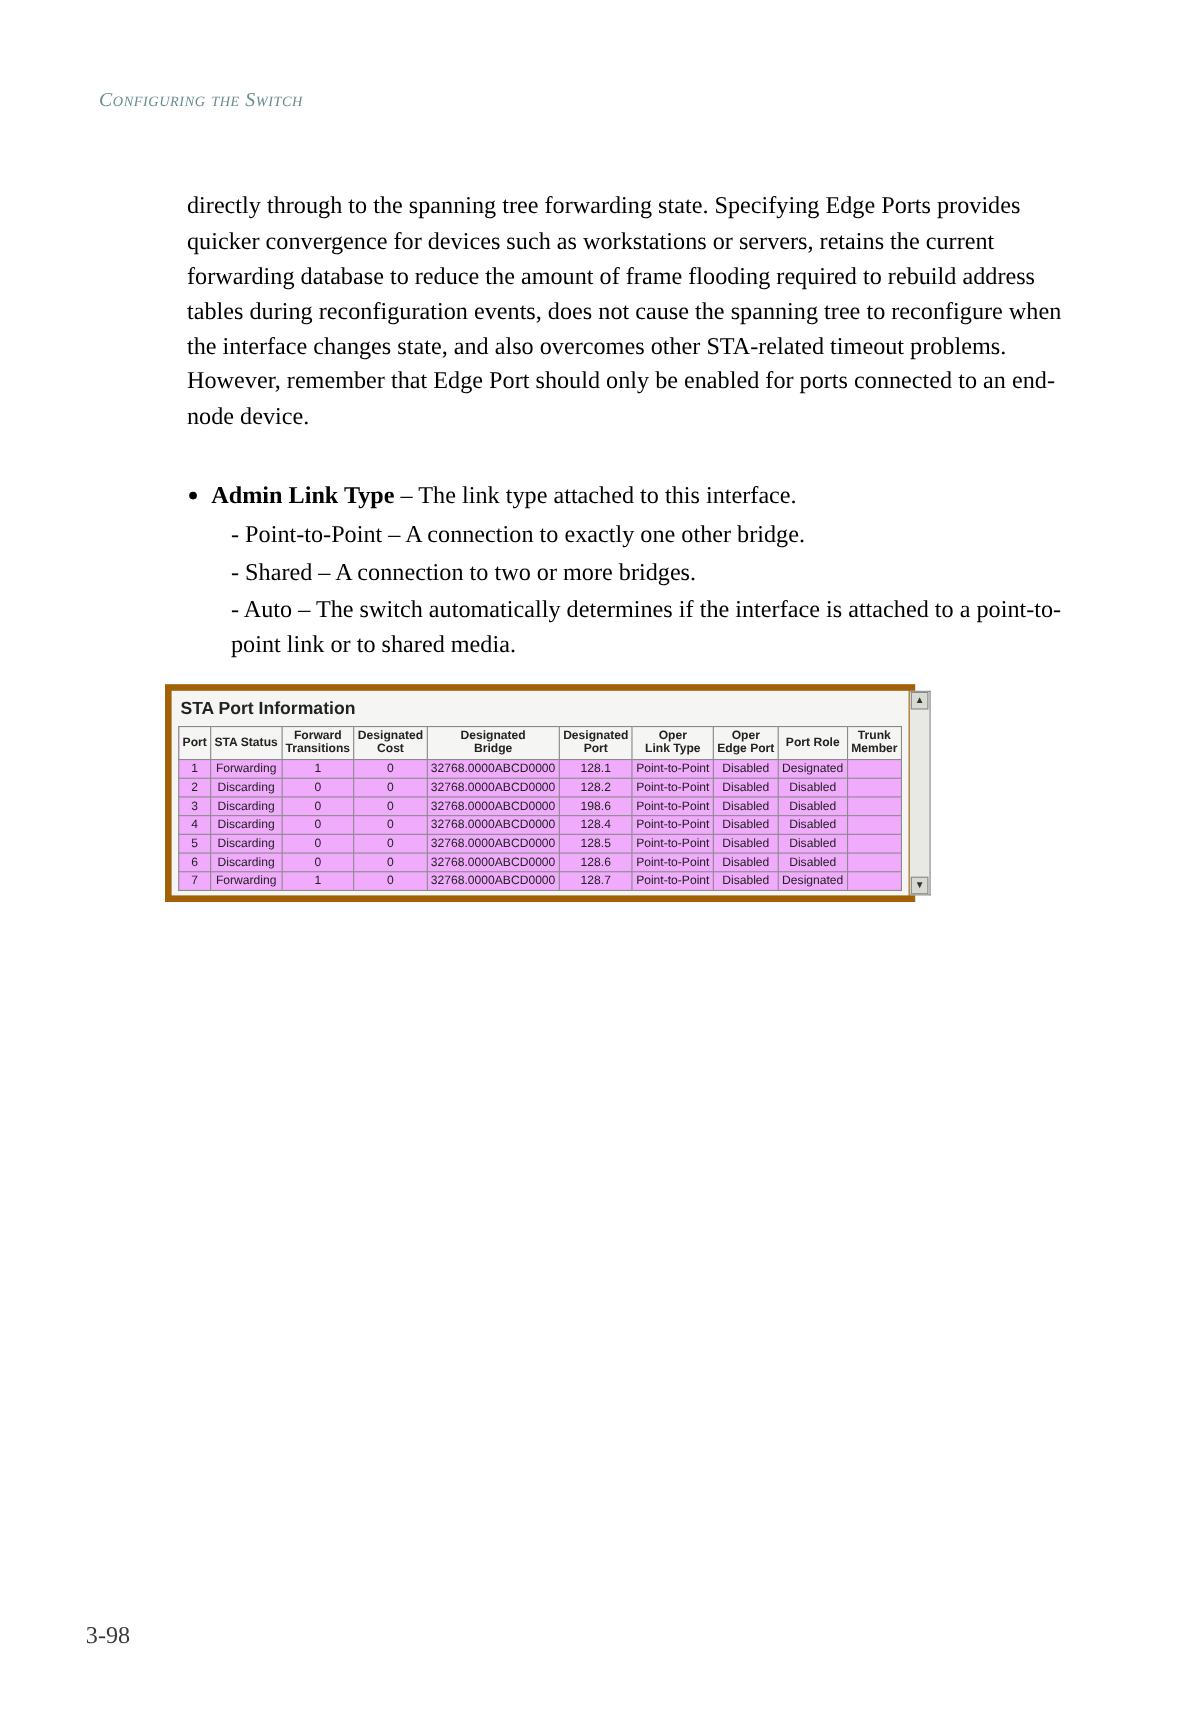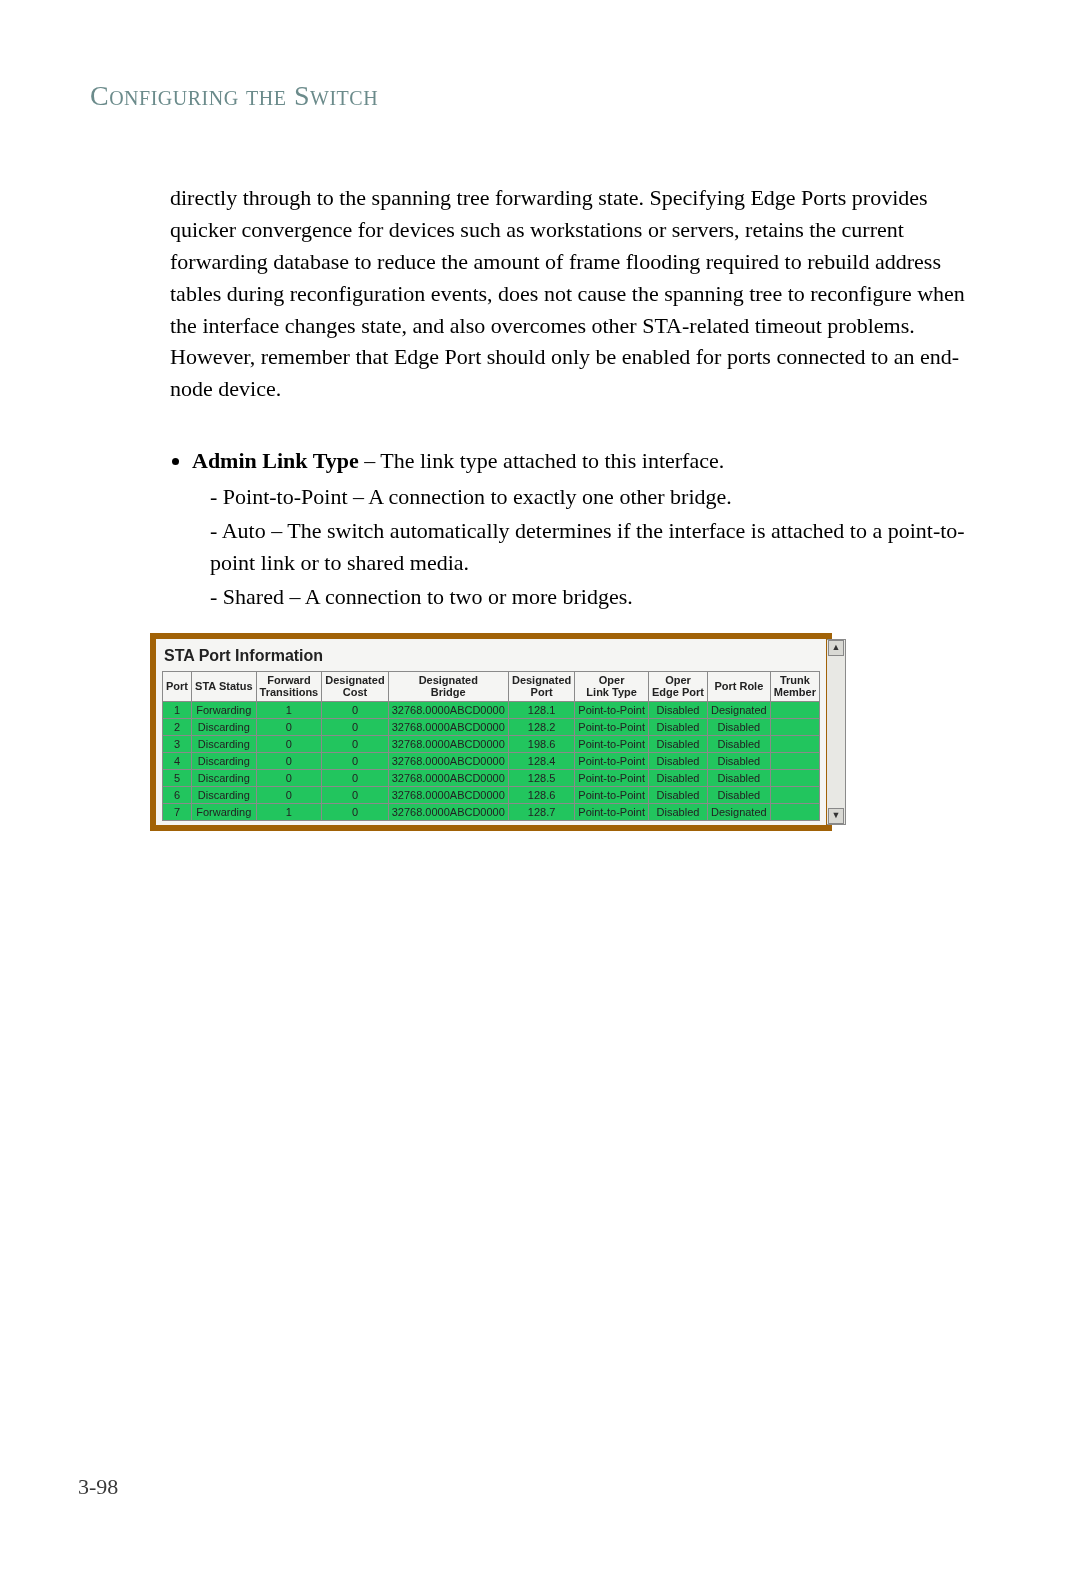--- a/index.html
+++ b/index.html
@@ -12,22 +12,23 @@
   }
   .page {
     position: relative;
     width: 1080px;
     min-height: 1570px;
     padding: 80px 90px 60px 90px;
     box-sizing: border-box;
   }
   .running-head {
     font-variant: small-caps;
+    font-style: italic;
     color: #6b8b8b;
-    font-size: 28px;
+    font-size: 18px;
     margin-bottom: 70px;
     letter-spacing: 0.5px;
   }
   .body-text {
     margin-left: 80px;
     margin-right: 0;
     font-size: 22px;
     line-height: 1.45;
     color: #000000;
   }
@@ -77,21 +78,21 @@
     font-weight: bold;
     font-size: 16px;
     color: #222;
     margin: 2px 2px 6px 2px;
   }
   table.sta {
     border-collapse: collapse;
     font-family: Arial, Helvetica, sans-serif;
     font-size: 11px;
     color: #222;
-    background: #22c55e;
+    background: #f0abfc;
     table-layout: auto;
     width: 100%;
   }
   table.sta th, table.sta td {
     border: 1px solid #8a8a8a;
     padding: 2px 3px;
     text-align: center;
     white-space: nowrap;
   }
   table.sta th {
@@ -145,22 +146,22 @@
   </div>
 
   <div class="body-text">
     <p class="para">directly through to the spanning tree forwarding state. Specifying Edge Ports provides quicker convergence for devices such as workstations or servers, retains the current forwarding database to reduce the amount of frame flooding required to rebuild address tables during reconfiguration events, does not cause the spanning tree to reconfigure when the interface changes state, and also overcomes other STA-related timeout problems. However, remember that Edge Port should only be enabled for ports connected to an end-node device.</p>
 
     <ul class="bullets">
       <li>
         <span class="bold">Admin Link Type</span><span> – The link type attached to this interface.</span>
         <ul class="sublist">
           <li>Point-to-Point – A connection to exactly one other bridge.</li>
+          <li>Shared – A connection to two or more bridges.</li>
           <li>Auto – The switch automatically determines if the interface is attached to a point-to-point link or to shared media.</li>
-          <li>Shared – A connection to two or more bridges.</li>
         </ul>
       </li>
     </ul>
   </div>
 
 
   <div style="margin-left:60px; position:relative;">
     <div class="sta-widget">
       <div class="sta-inner">
         <div class="sta-title">STA Port Information</div>

